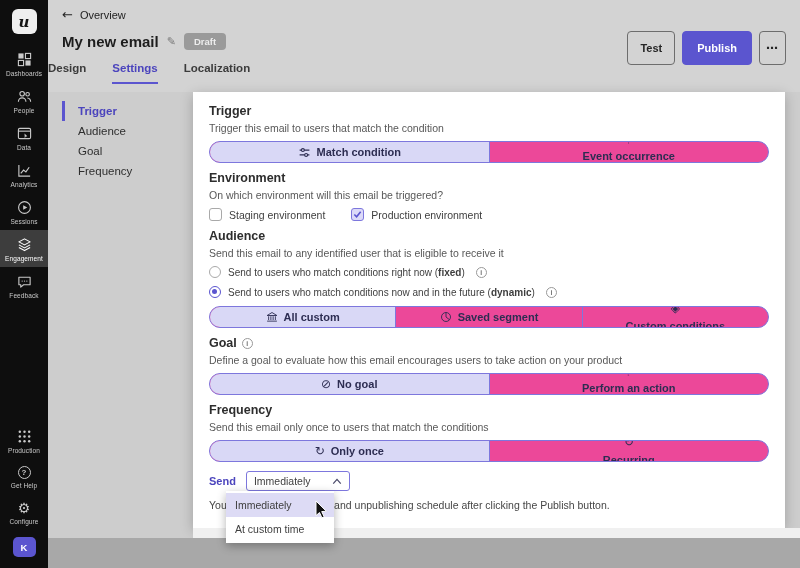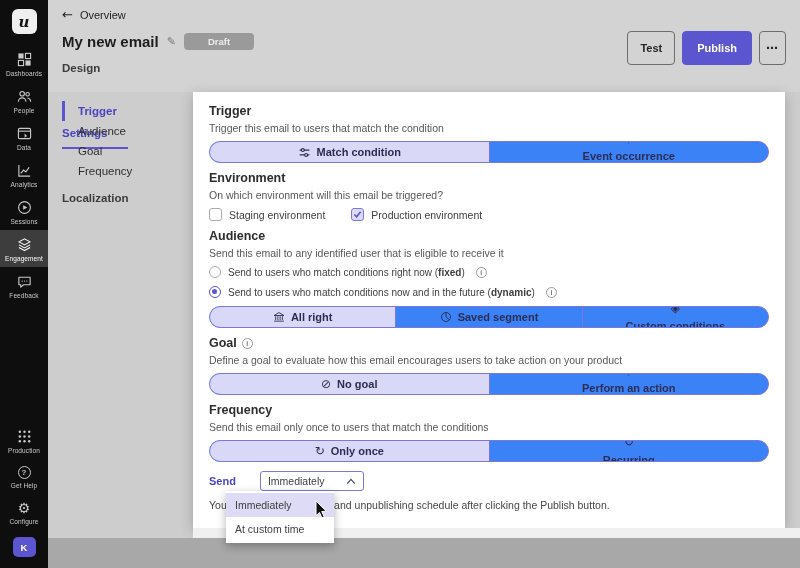--- a/index.html
+++ b/index.html
@@ -21,59 +21,59 @@
   .help-circle { width:13px; height:13px; border:1.2px solid #c9c9c9; border-radius:50%; color:#c9c9c9; font-size:8px; font-weight:700; display:flex; align-items:center; justify-content:center; }
   .gear-glyph { font-size:14px; color:#c9c9c9; line-height:14px; }
 
   
   .header { position:absolute; left:48px; top:0; width:752px; height:92px; background:#d3d3d3; }
   .back-row { position:absolute; left:14px; top:9px; display:flex; align-items:center; gap:7px; font-size:11px; color:#232323; cursor:pointer; }
   .back-arrow { font-size:13px; line-height:12px; color:#232323; }
   .title-row { position:absolute; left:14px; top:33px; display:flex; align-items:center; gap:8px; }
   .page-title { font-size:15px; font-weight:700; color:#1d1d1d; }
   .pencil { font-size:11px; color:#7a7a7a; }
-  .badge { background:#9a9a9a; color:#ededed; font-size:9.5px; font-weight:600; padding:3px 24px; border-radius:4px; }
+  .badge { background:#9a9a9a; color:#ededed; font-size:9.5px; font-weight:600; padding:3px 10px; border-radius:4px; }
   .actions { position:absolute; right:14px; top:31px; display:flex; gap:7px; }
   .btn { height:34px; border-radius:4px; font-size:11px; font-weight:600; display:flex; align-items:center; justify-content:center; cursor:pointer; }
   .btn-test { padding:0 12px; border:1px solid #6d6d6d; color:#262626; background:transparent; }
   .btn-publish { padding:0 14px; background:#5b55cf; border:1px solid #5b55cf; color:#fff; }
   .btn-more { width:27px; border:1px solid #6d6d6d; color:#262626; letter-spacing:1px; background:transparent; font-size:12px; }
-  .tabs { position:absolute; left:14px; top:62px; display:flex; gap:43px;flex-direction:column; }
+  .tabs { position:absolute; left:0; top:62px; display:flex; gap:26px; }
   .tab { font-size:11.5px; font-weight:600; color:#3b3b3b; padding-bottom:8px; border-bottom:2.5px solid transparent; cursor:pointer; }
   .tab.active { color:#4b44bd; border-bottom-color:#5b55cf; }
 
   
   .snav { position:absolute; left:62px; top:101px; width:126px; }
   .snav-item { font-size:11.5px; color:#2e2e2e; padding:4px 0 4px 13px; border-left:3px solid transparent; cursor:pointer; }
   .snav-item.active { color:#4b44bd; font-weight:700; border-left-color:#5b55cf; }
 
   
   .panel { position:absolute; left:193px; top:92px; width:592px; height:436px; background:#fff; box-shadow:0 3px 12px rgba(0,0,0,.22); padding:13px 16px 0; }
   .sec-h { font-size:12.5px; font-weight:700; color:#2d2d2d; line-height:13px; margin-bottom:4px; display:flex; align-items:center; }
   .sec-d { font-size:10.5px; color:#585858; line-height:12px; margin-bottom:7px; }
-  .seg { display:flex; height:22px; border:1px solid #7d77dd; border-radius:999px; overflow:hidden; background:#3b82f6; margin-bottom:9px; }
+  .seg { display:flex; height:22px; border:1px solid #7d77dd; border-radius:999px; overflow:hidden; background:#ec4899; margin-bottom:9px; }
   .seg-opt { flex:1; display:flex; align-items:center; justify-content:center; gap:6px; font-size:11px; font-weight:700; color:#2d2d52; border-right:1px solid #7d77dd; cursor:pointer; }
   .seg-opt:last-child { border-right:none;flex-direction:column; }
   .seg-opt.sel { background:#d9d8f6; }
   .seg-glyph { font-size:12px; line-height:12px; color:#2d2d52; font-weight:400; }
 
   .cb-row { display:flex; gap:26px; margin-bottom:9px; }
   .cb { display:flex; align-items:center; gap:7px; font-size:10.5px; color:#3e3e3e; cursor:pointer; }
   .cb-box { width:13px; height:13px; border:1px solid #a9a9a9; border-radius:3px; background:#fff; display:flex; align-items:center; justify-content:center; }
   .cb-box.checked { background:#dcdaf8; border-color:#7d77dd; }
 
   .radio-row { display:flex; align-items:center; gap:7px; margin-bottom:8px; font-size:10px; color:#3e3e3e; cursor:pointer; }
   .rd { width:12px; height:12px; border-radius:50%; border:1px solid #a9a9a9; background:#fff; flex:0 0 auto; position:relative; }
   .rd.sel { border:1.5px solid #5b55cf; }
   .rd.sel::after { content:""; position:absolute; left:2px; top:2px; width:5px; height:5px; border-radius:50%; background:#5b55cf; }
   .bold { font-weight:700; }
   .info { width:11px; height:11px; border-radius:50%; border:1px solid #999; color:#777; font-size:7px; font-weight:700; display:inline-flex; align-items:center; justify-content:center; margin-left:4px; flex:0 0 auto; }
   .sec-h .info { margin-left:5px; }
 
-  .send-row { display:flex; align-items:center; gap:24px; margin:2px 0 8px; }
+  .send-row { display:flex; align-items:center; gap:10px; margin:2px 0 8px; }
   .send-lbl { color:#4b44bd; font-size:11px; font-weight:600; }
   .select { width:104px; height:20px; border:1px solid #7d77dd; border-radius:3px; background:#fff; display:flex; align-items:center; justify-content:space-between; padding:0 7px; font-size:10.5px; color:#3e3e3e; cursor:pointer; }
   .note { font-size:10.5px; color:#474747; }
 
   .dropdown { position:absolute; left:33px; top:399px; width:108px; background:#fff; box-shadow:0 3px 9px rgba(0,0,0,.3); z-index:6; padding:2px 0; }
   .dd-item { font-size:10.5px; color:#3e3e3e; padding:6px 9px; cursor:pointer; }
   .dd-item.hl { background:#dddbf5; }
 
   
   .strip { position:absolute; left:193px; top:528px; width:607px; height:10px; background:#f0f0f0; }
@@ -258,21 +258,21 @@
         <span>i</span>
       </span>
   </div>
   <div class="seg">
     <div class="seg-opt sel">
       <svg width="12" height="12" viewBox="0 0 16 16" fill="none" stroke="#2d2d52" stroke-width="1.2">
           <path d="M1.5 6L8 2l6.5 4z"></path>
           <path d="M3.5 7v5M6.5 7v5M9.5 7v5M12.5 7v5"></path>
           <path d="M1.5 13.5h13"></path>
         </svg>
-      <span>All right</span>
+      <span>All custom</span>
     </div>
     <div class="seg-opt">
       <svg width="12" height="12" viewBox="0 0 16 16" fill="none" stroke="#2d2d52" stroke-width="1.2">
           <circle cx="8" cy="8" r="6"></circle>
           <path d="M8 8V2M8 8l4.5 3.5"></path>
         </svg>
       <span>Saved segment</span>
     </div>
     <div class="seg-opt">
       <span class="seg-glyph glyph">◈</span>

